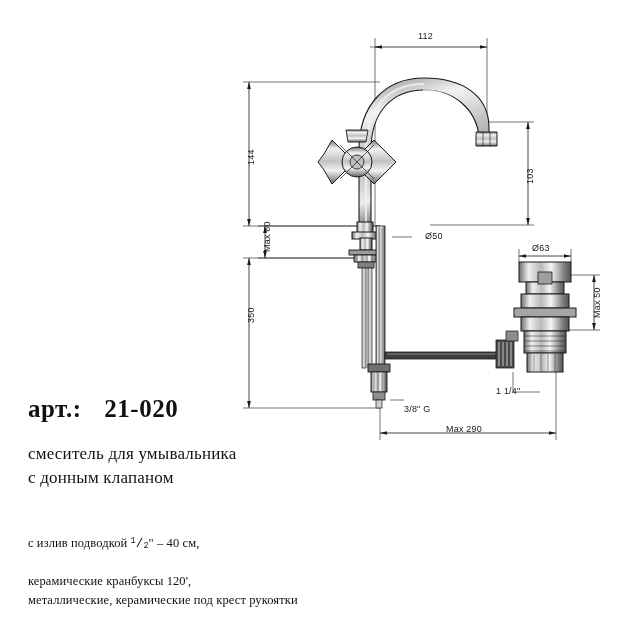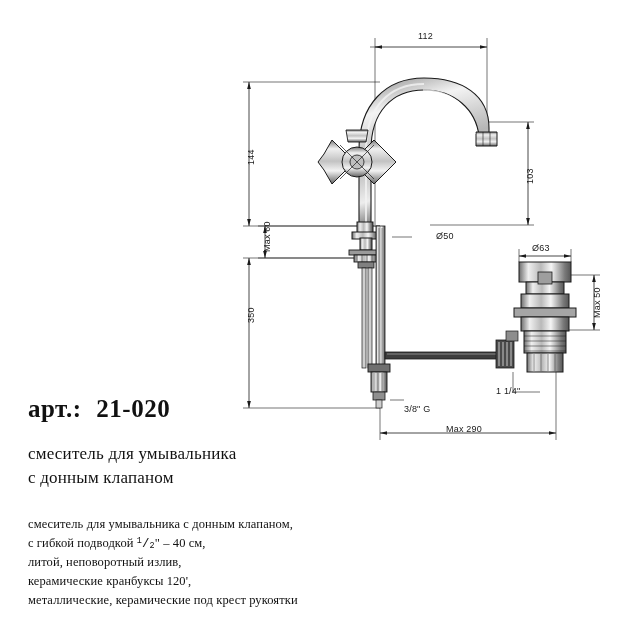--- a/index.html
+++ b/index.html
@@ -266,45 +266,43 @@
   </div>
 
   <div class="dim-label" style="left:418px; top:31px;">112</div>
 
   <div class="dim-label vert" style="left:246px; top:165px;">144</div>
 
   <div class="dim-label vert" style="left:525px; top:184px;">103</div>
 
   <div class="dim-label vert" style="left:262px; top:252px;">Max 60</div>
 
-  <div class="dim-label" style="left:436px; top:231px;">Ø50</div>
+  <div class="dim-label" style="left:425px; top:231px;">Ø50</div>
 
   <div class="dim-label vert" style="left:246px; top:323px;">350</div>
 
   <div class="dim-label" style="left:532px; top:243px;">Ø63</div>
 
   <div class="dim-label vert" style="left:592px; top:318px;">Max 50</div>
 
   <div class="dim-label" style="left:496px; top:386px;">1 1/4"</div>
 
   <div class="dim-label" style="left:404px; top:404px;">3/8" G</div>
 
   <div class="dim-label" style="left:446px; top:424px;">Max 290</div>
 
   <div class="art-code">
     <span>арт.:</span>
-    <span style="margin-left:8px;">21-020</span>
+    <span style="margin-left:16px;">21-020</span>
   </div>
 
   <div class="title-line title-1">смеситель для умывальника</div>
   <div class="title-line title-2">с донным клапаном</div>
 
-  <div class="desc-line d1">смеситель для умывальника с донным клапаном,</div>
 
   <div class="desc-line d2">
-    <span>с гибкой подводкой </span><span class="frac"><sup>1</sup>/<sub>2</sub></span><span>" – 40 см,</span>
+    <span>с излив подводкой </span><span class="frac"><sup>1</sup>/<sub>2</sub></span><span>" – 40 см,</span>
   </div>
 
-  <div class="desc-line d3">литой, неповоротный излив,</div>
   <div class="desc-line d4">керамические кранбуксы 120',</div>
   <div class="desc-line d5">металлические, керамические под крест рукоятки</div>
 
 </div>
 
 </body></html>

